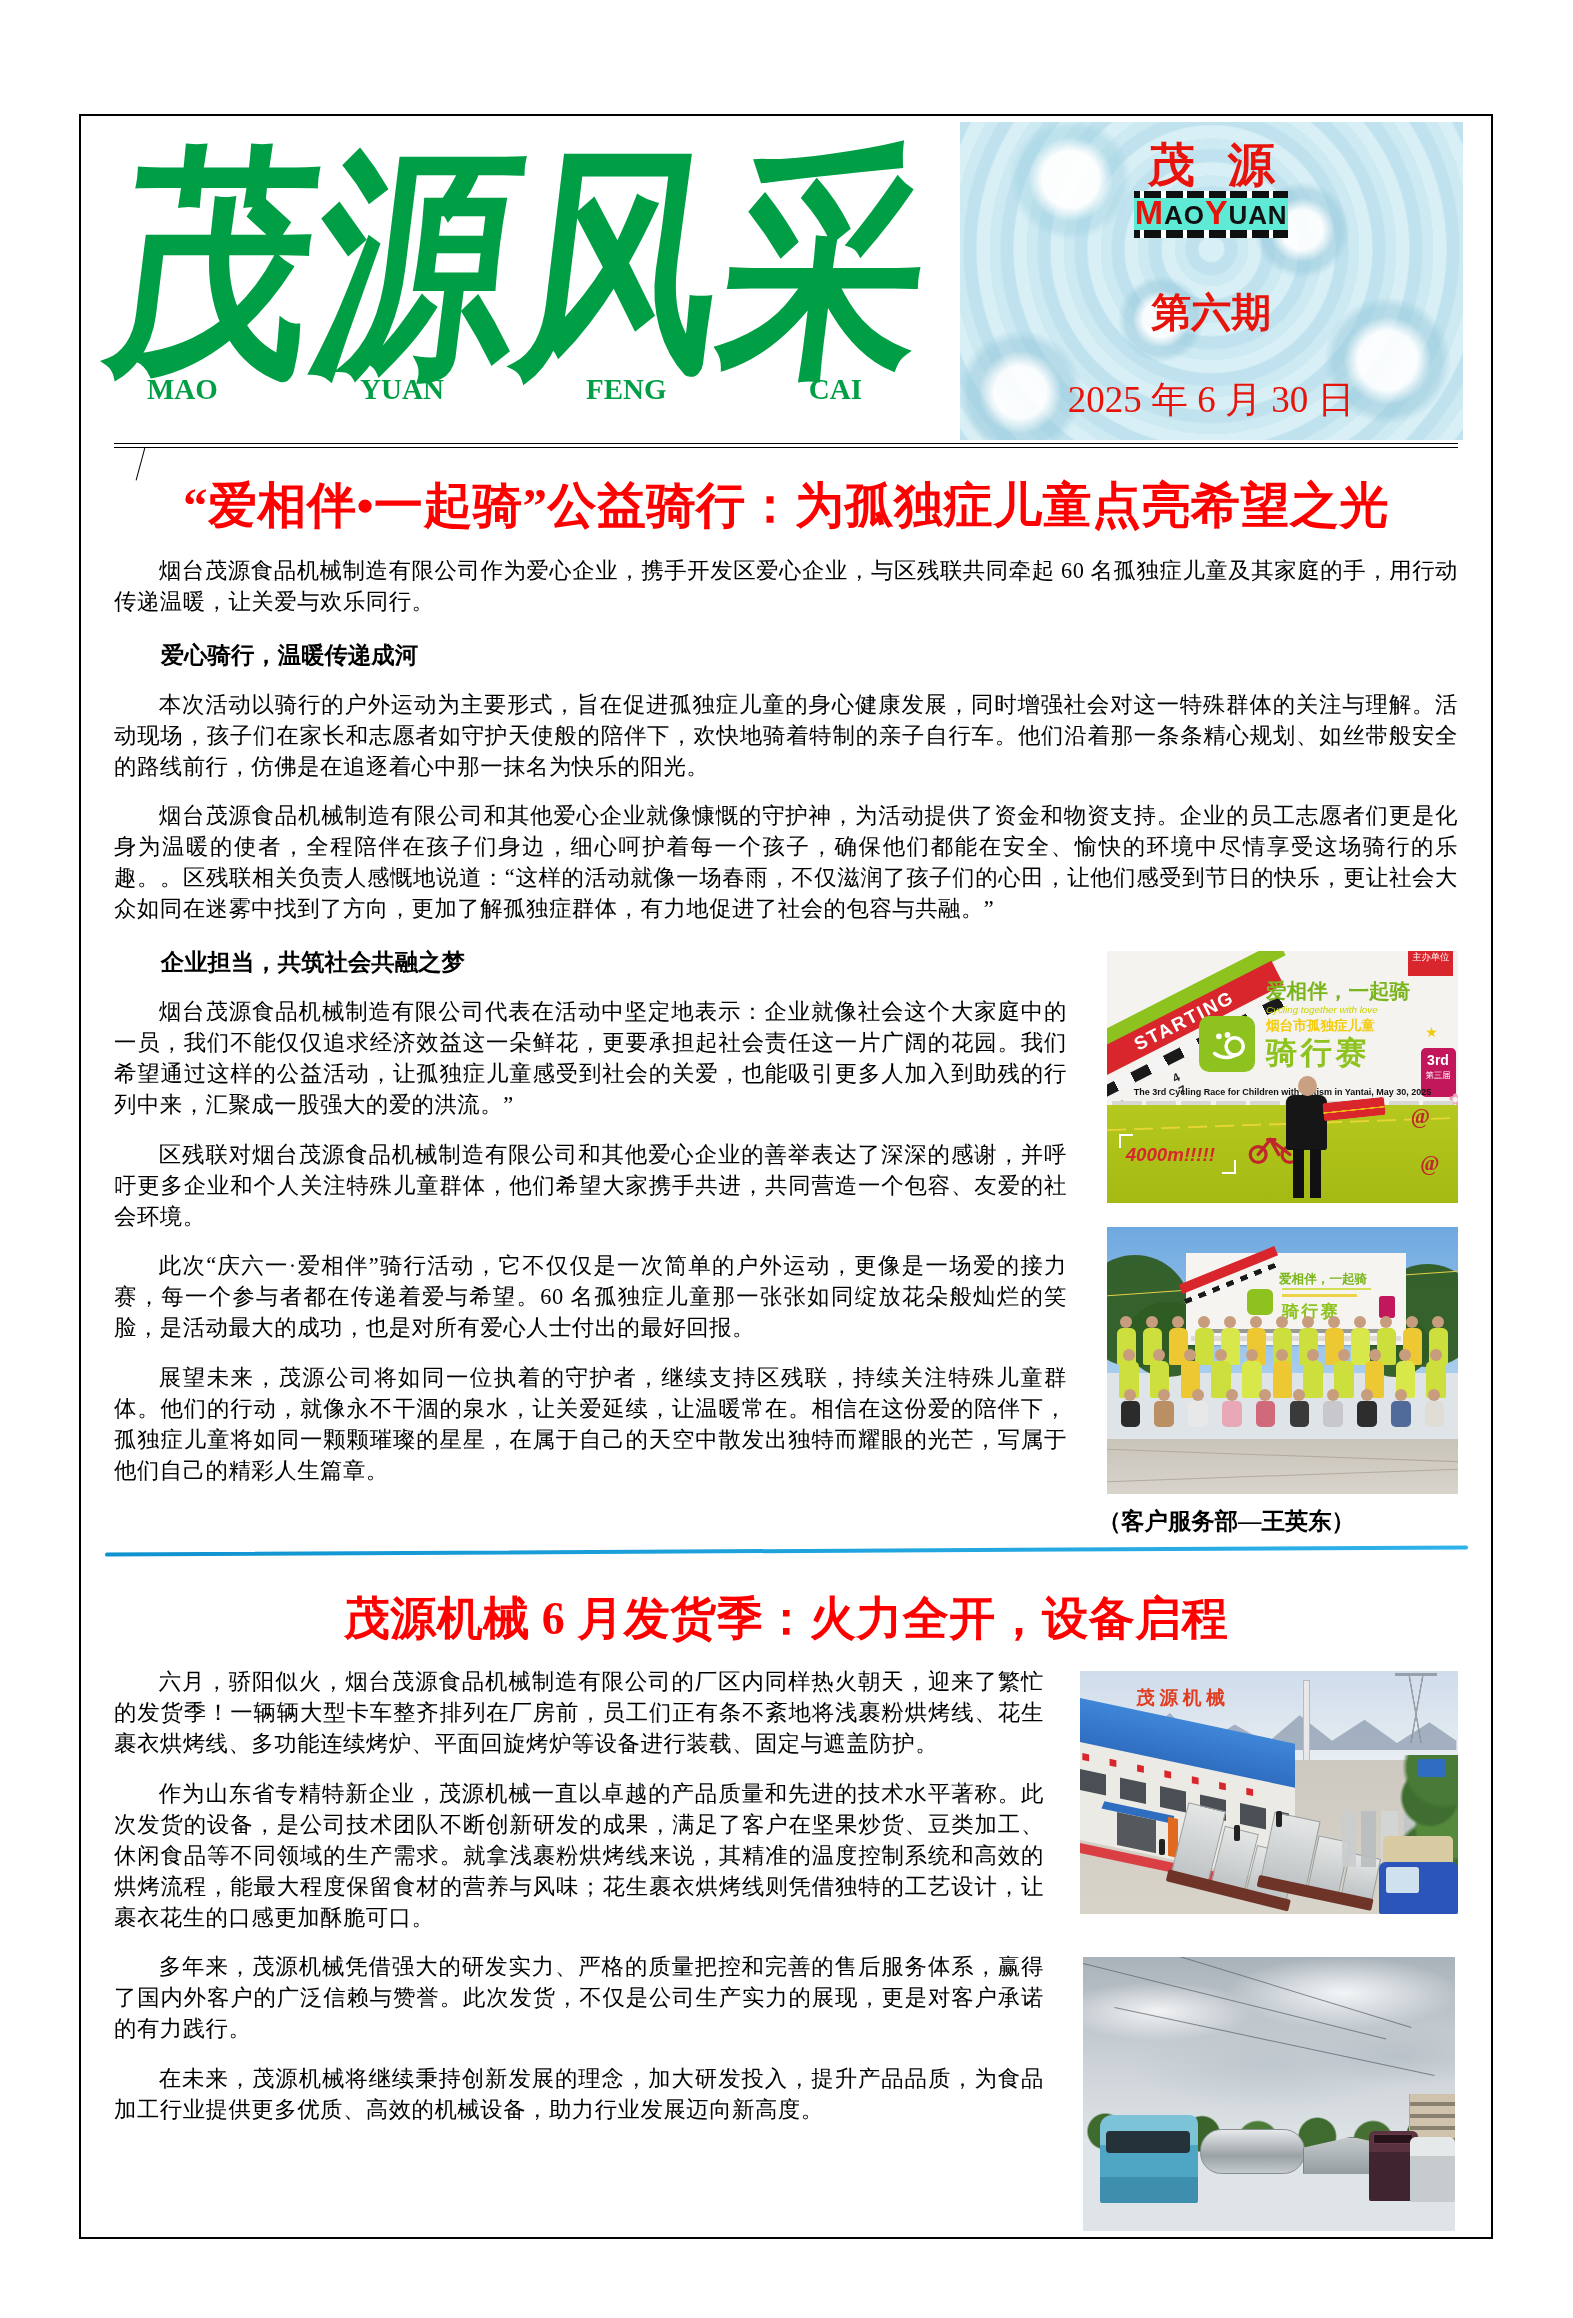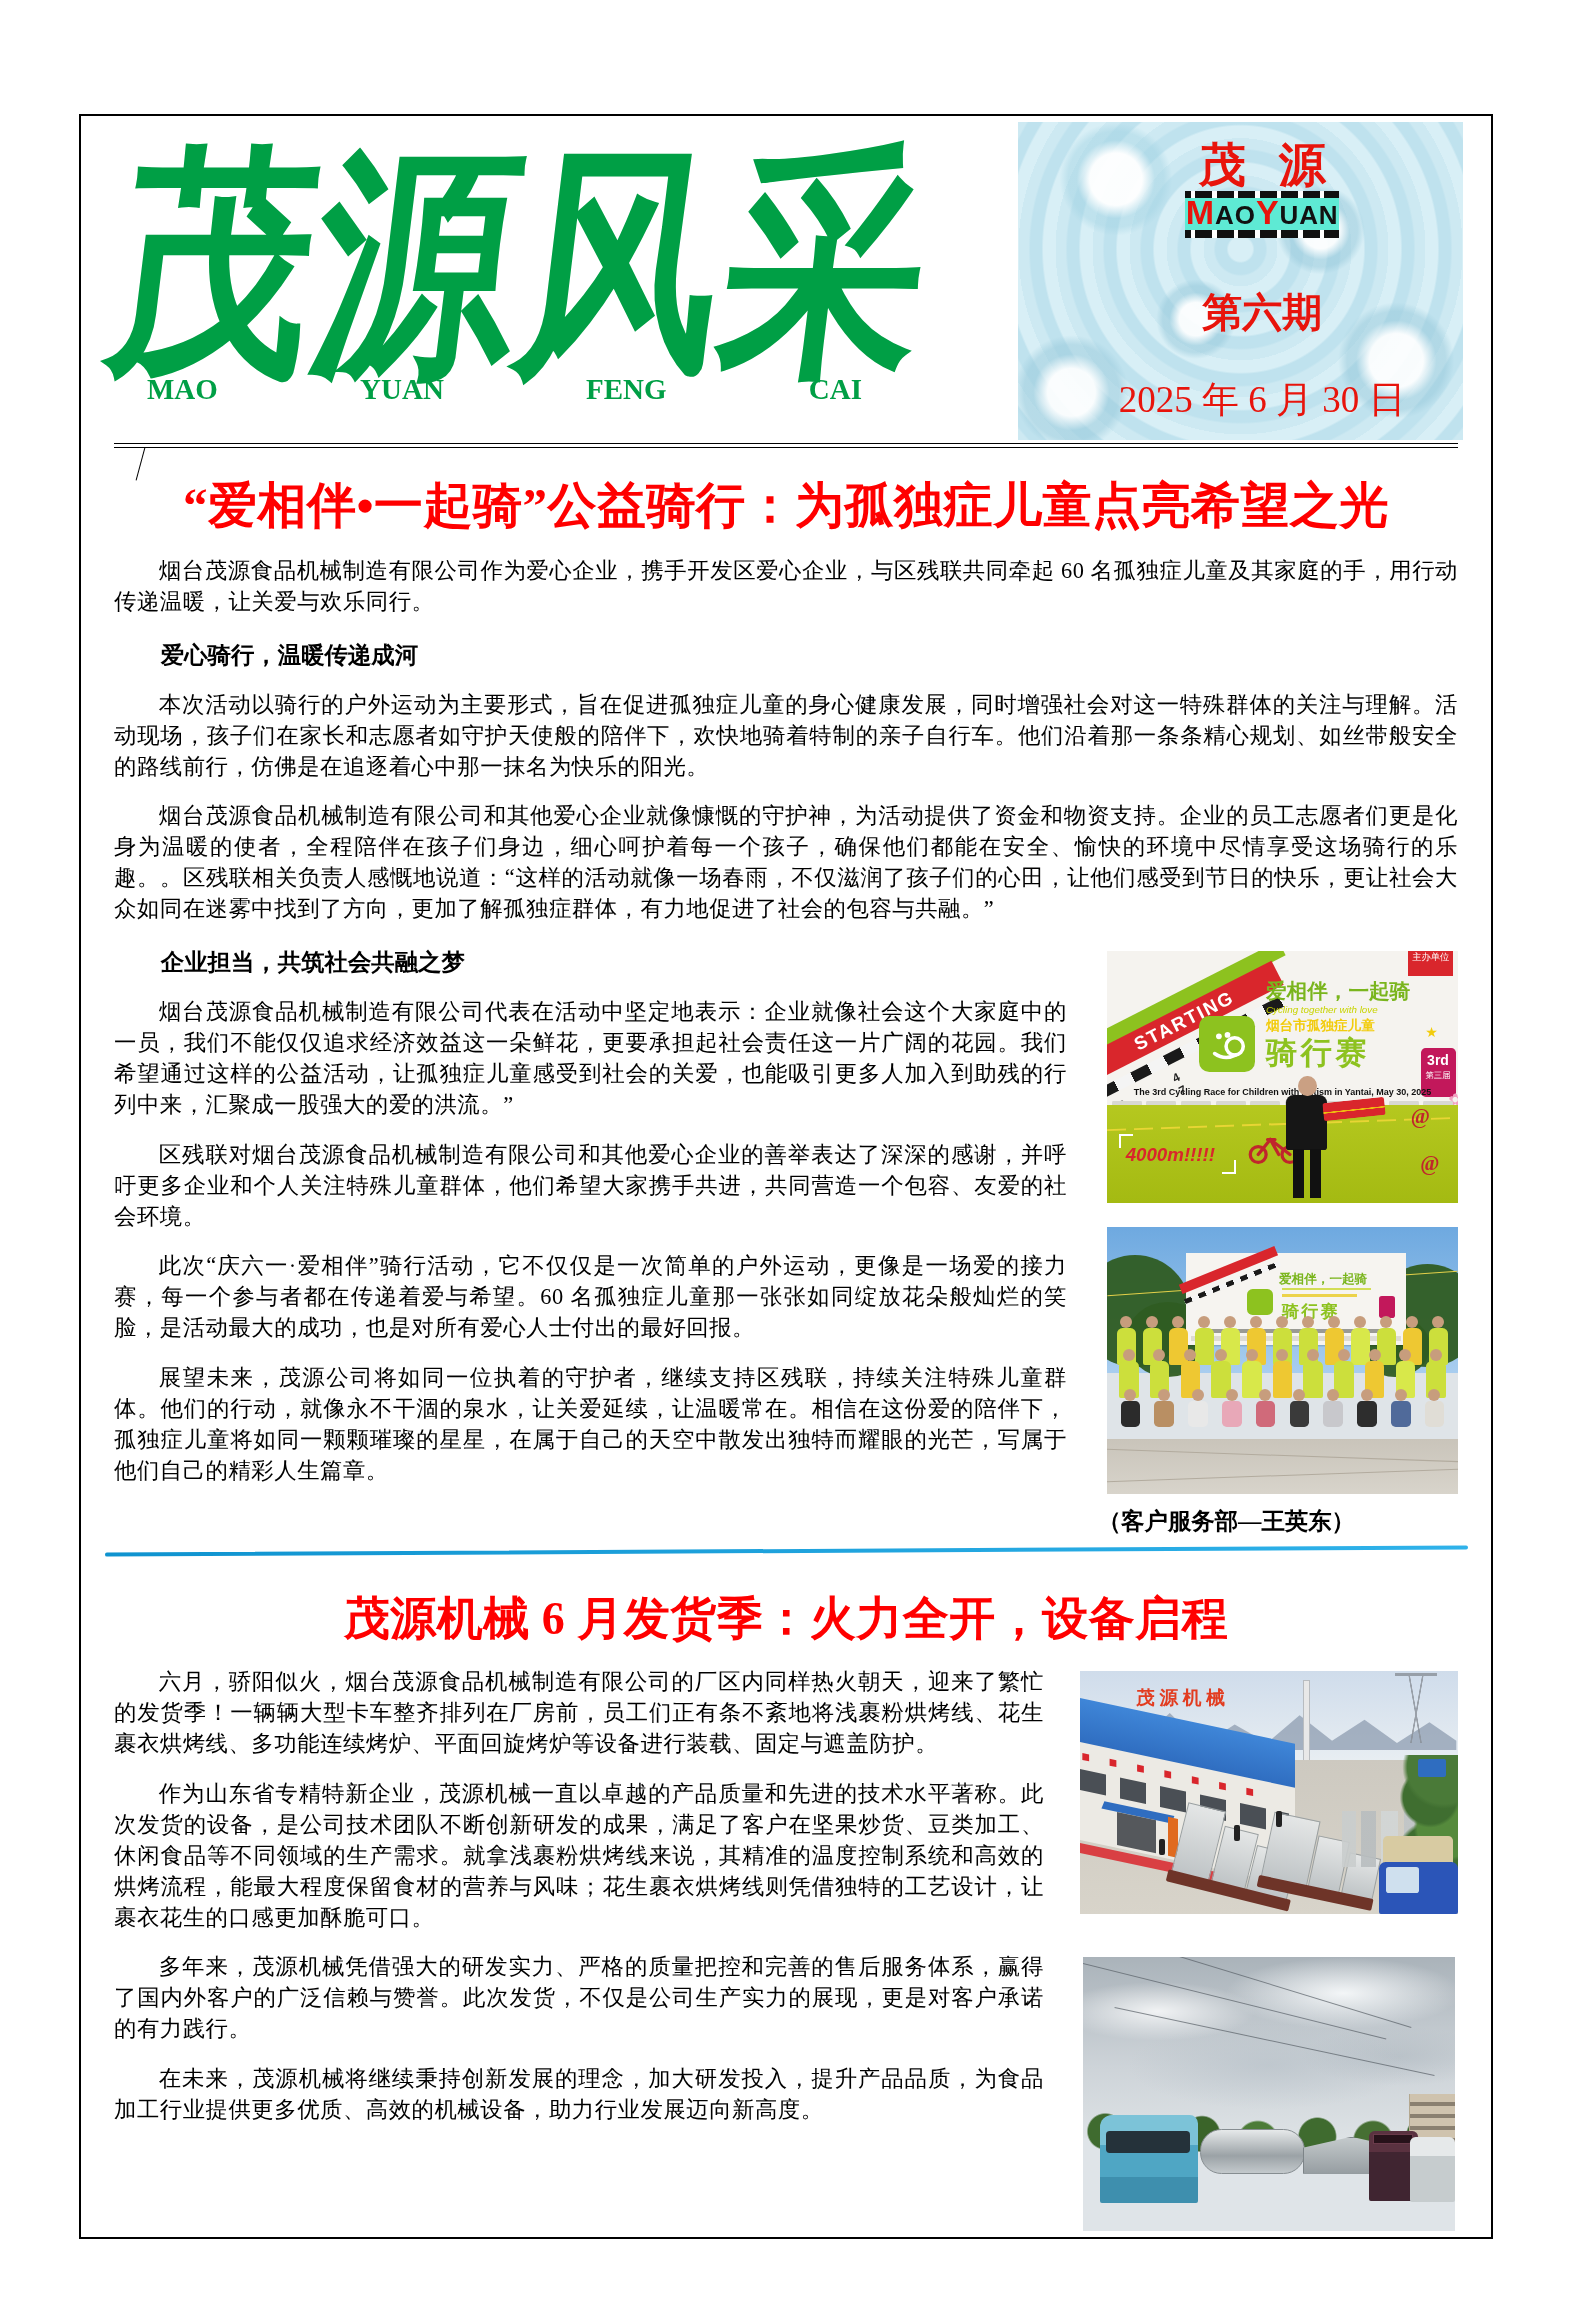--- a/index.html
+++ b/index.html
@@ -22,31 +22,30 @@
     letter-spacing:2.8px; white-space:nowrap;
     transform:skewX(-7deg) scaleY(1.22); transform-origin:left top;
     text-shadow:4.2px 3.3px 0 #00World6b2f, 4.2px 3.3px 0 #006b2f, 8.4px 6.5px 0 rgba(0,70,30,.35);
   }
   .pinyin {
     position:absolute; left:33px; top:259px; width:715px;
     display:flex; justify-content:space-between;
     font-size:29px; font-weight:bold; color:#009F45; line-height:1;
   }
   .issue-box {
-    position:absolute; right:-4.7px; top:5.6px; width:401px; height:318px;
+    position:absolute; right:-4.7px; top:5.6px; width:503px; height:318px;
     background:
       radial-gradient(circle at 22% 18%, rgba(255,255,255,.95) 0 6%, rgba(160,210,226,.45) 9% 11%, rgba(0,0,0,0) 13%),
       radial-gradient(circle at 68% 34%, rgba(255,255,255,.9) 0 5%, rgba(150,200,218,.5) 8% 10%, rgba(0,0,0,0) 12%),
       radial-gradient(circle at 40% 62%, rgba(255,255,255,.9) 0 5%, rgba(150,200,218,.5) 8% 10%, rgba(0,0,0,0) 12%),
       radial-gradient(circle at 85% 75%, rgba(255,255,255,.9) 0 6%, rgba(150,200,218,.5) 9% 11%, rgba(0,0,0,0) 13%),
       radial-gradient(circle at 12% 85%, rgba(255,255,255,.9) 0 5%, rgba(150,200,218,.5) 8% 10%, rgba(0,0,0,0) 12%),
       repeating-radial-gradient(circle at 50% 40%, #d8eff6 0 12px, #bfe2ee 14px 25px, #cde9f2 27px 37px),
       #c6e4ef;
     text-align:center;
-    padding-left:44px;
   }
   .issue-logo-cn {
     margin-top:19.6px; font-size:47px; font-weight:bold; color:#e8140c;
     letter-spacing:33px; padding-left:33px;
     font-family:"Liberation Sans","DejaVu Sans",sans-serif; line-height:1;
   }
   .film { width:154px; margin:2.8px auto 0; background:#101010; padding:0; }
   .film-hole-row { height:7.5px; background:repeating-linear-gradient(90deg,#101010 0 5.6px,#ffffff 5.6px 10.3px,#101010 10.3px 21.5px); }
   .film-strip {
     background:#5eead4; font-family:"Liberation Sans","DejaVu Sans",sans-serif;

